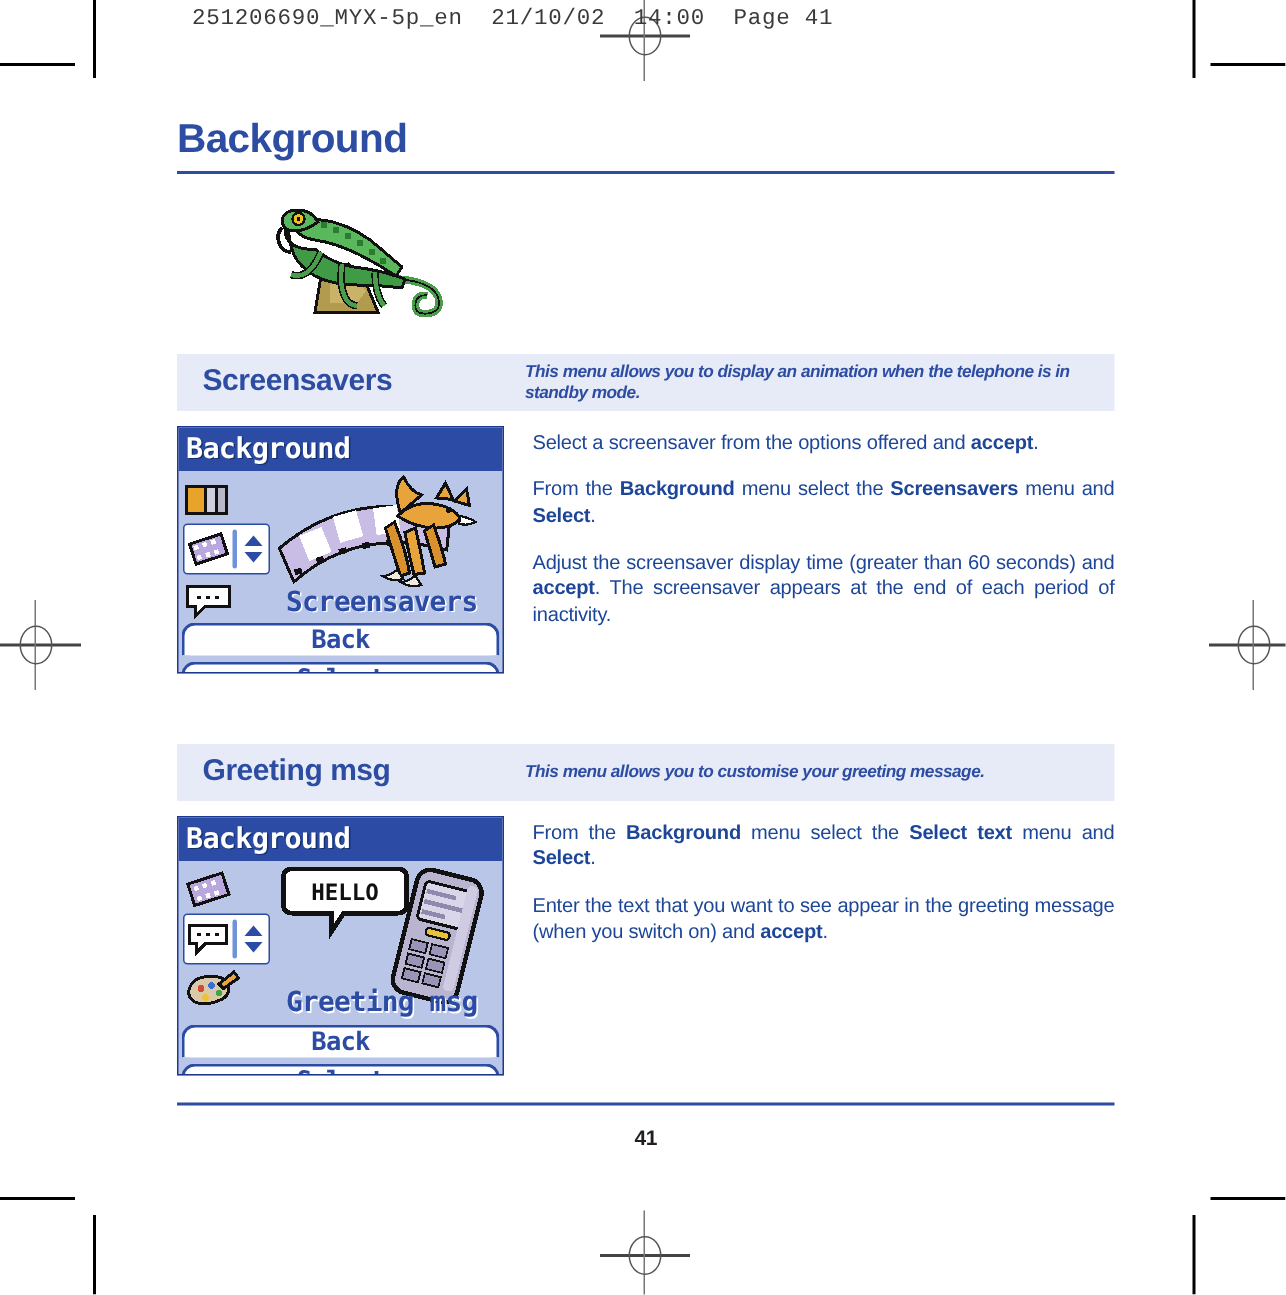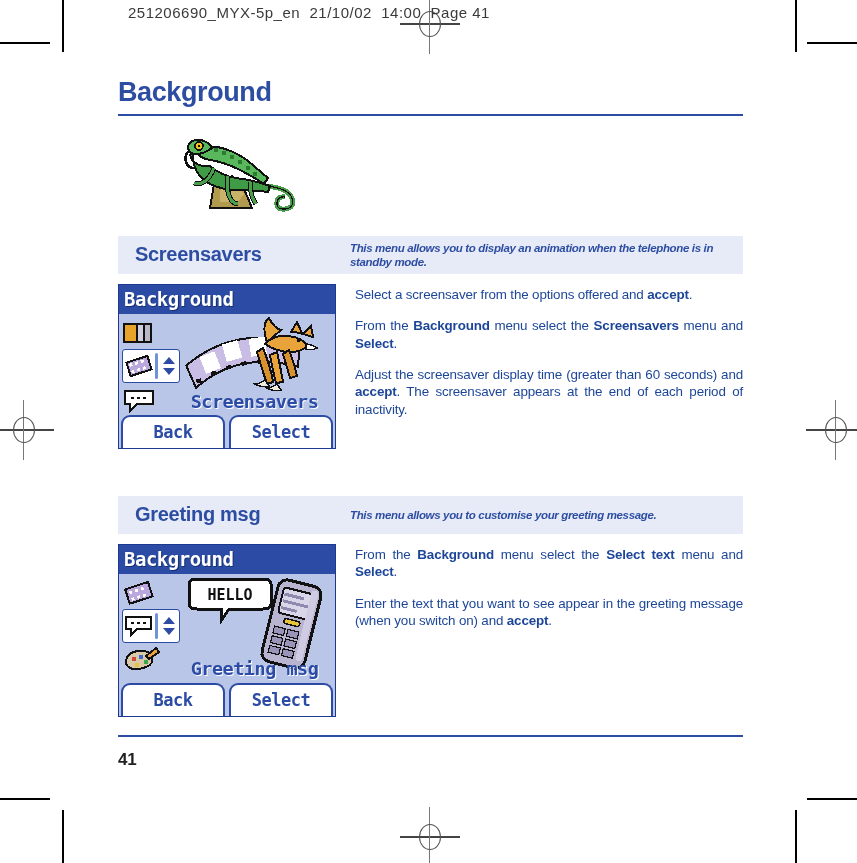--- a/index.html
+++ b/index.html
@@ -42,21 +42,21 @@
     position: absolute;
     left: -8px; top: 21px;
     width: 60px; height: 2px;
     background: #444;
   }
 
   
   .slug {
     position: absolute;
     left: 128px; top: 4px;
-    font-family: Liberation Sans, sans-serif;
+    font-family: Liberation Mono, monospace;
     font-size: 15px;
     letter-spacing: 0.5px;
     color: #3a3a3a;
     white-space: pre;
   }
 
   
   .page {
     position: absolute;
     left: 118px; top: 78px;
@@ -232,20 +232,21 @@
   }
 
   .softkeys {
     position: absolute;
     left: 0; right: 0; bottom: 0;
     height: 33px;
     display: flex;
     gap: 4px;
     padding: 0 2px 0 2px;
     box-sizing: border-box;
+    flex-direction: column;
   }
   .softkey {
     flex: 1;
     background: #ffffff;
     border: 2px solid #2b4ba5;
     border-bottom: none;
     border-radius: 9px 9px 0 0;
     display: flex;
     align-items: center;
     justify-content: center;
@@ -256,22 +257,22 @@
     box-sizing: border-box;
   }
 
   
   .footer-rule {
     height: 2px;
     background: #2d4da3;
     margin-top: 18px;
   }
   .page-number {
-    text-align: left;
-    font-size: 17px;
+    text-align: center;
+    font-size: 14px;
     font-weight: bold;
     color: #231f20;
     padding-top: 13px;
     letter-spacing: -0.3px;
   }
 </style>
 </head>
 <body>
 
 <div class="crop h" style="left:0;top:42px;width:50px;"></div>

